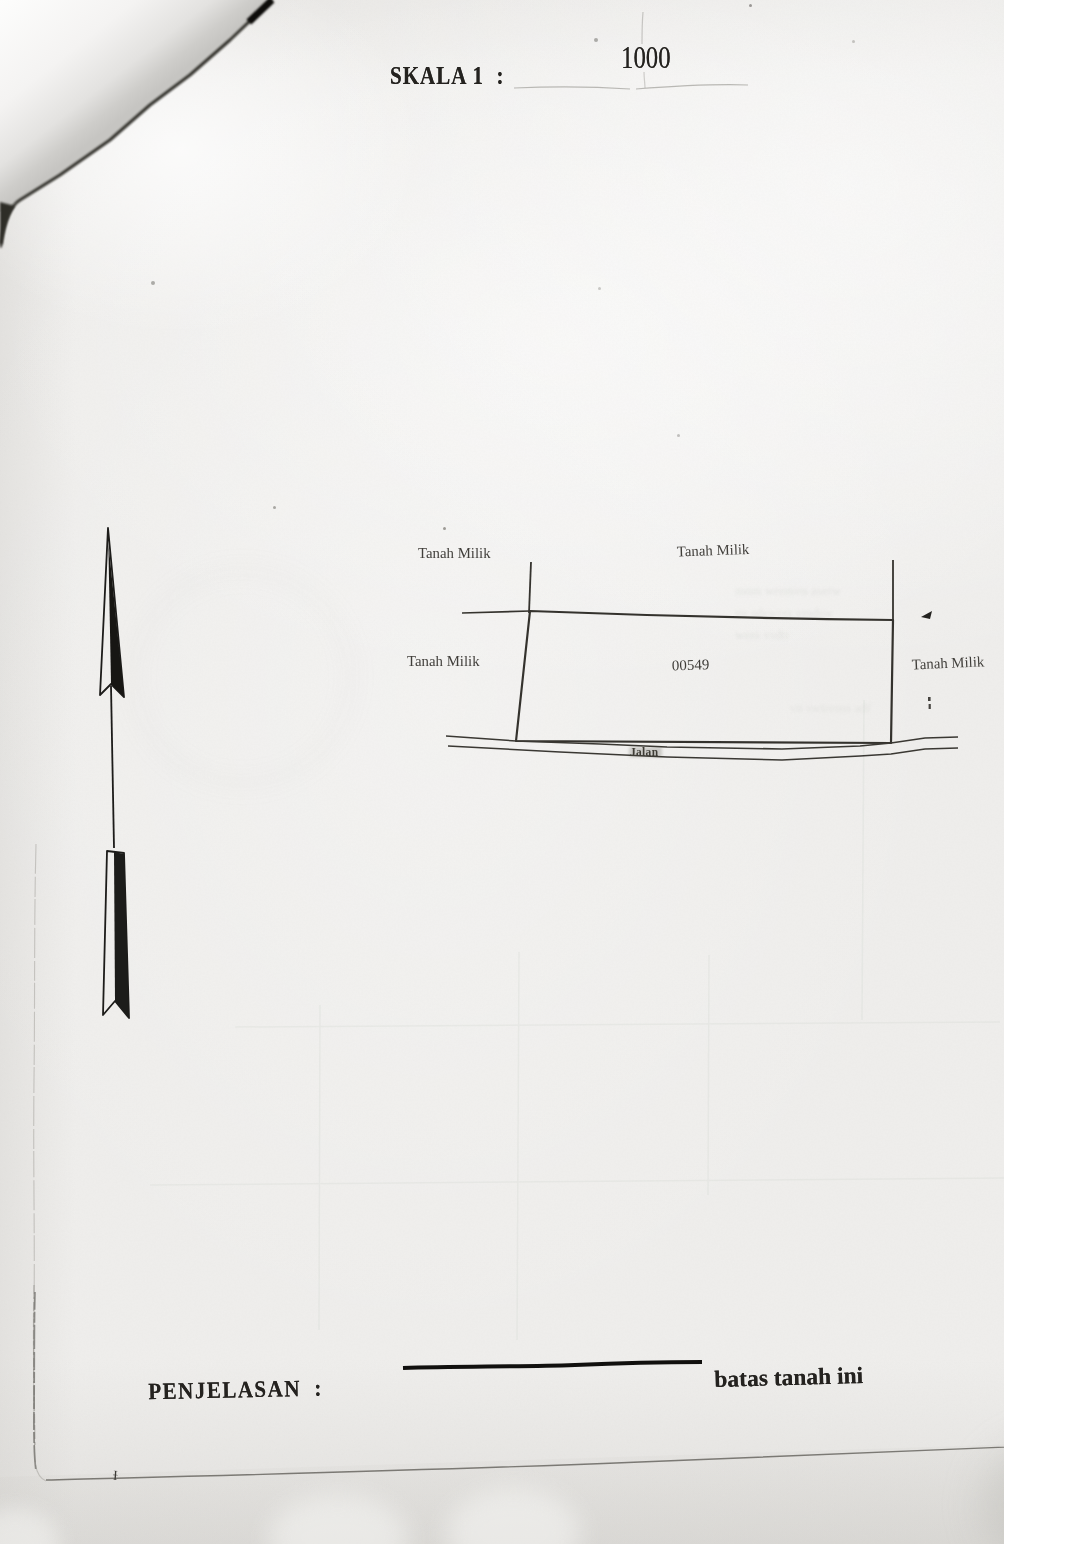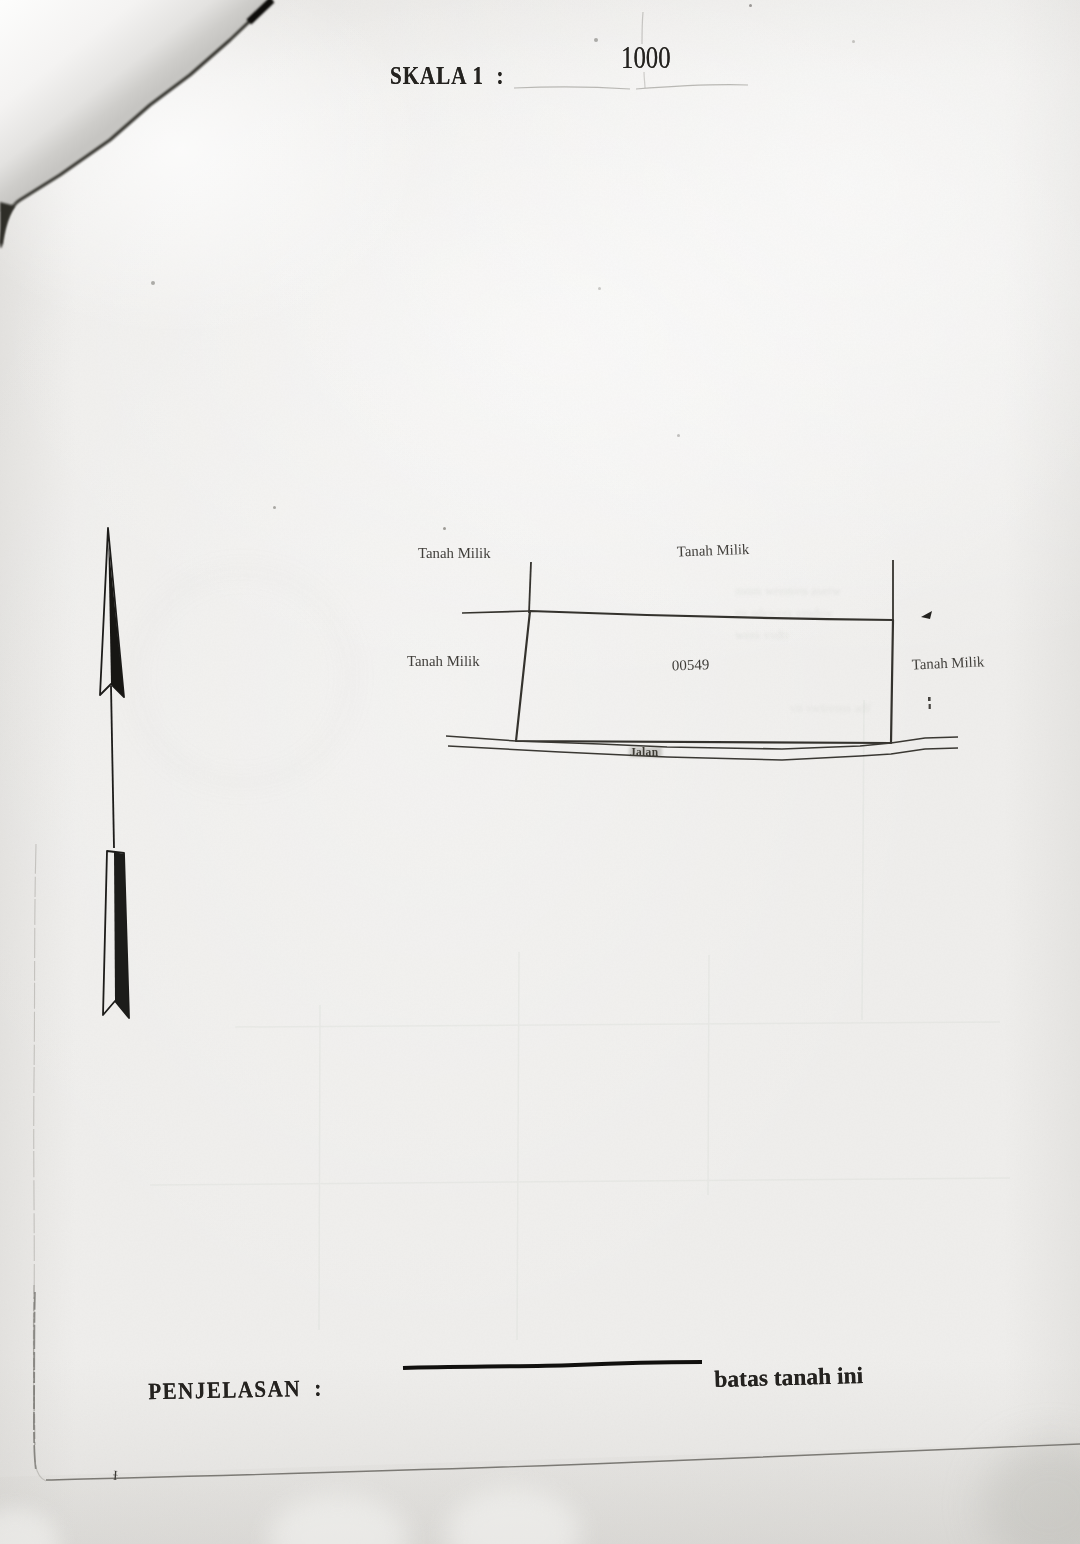--- a/index.html
+++ b/index.html
@@ -1,17 +1,17 @@
 <!DOCTYPE html>
 <html><head>
 <meta charset="utf-8">
 <style>
   html,body{margin:0;padding:0;}
   body{width:1080px;height:1544px;overflow:hidden;font-family:"Liberation Serif",serif;-webkit-font-smoothing:antialiased;}
-  #page{position:absolute;left:0;top:0;width:1080px;height:1544px;overflow:hidden;
+  #page{position:absolute;left:0;top:0;width:1004px;height:1544px;overflow:hidden;
     background:#f0efed;}
   .abs{position:absolute;}
   .ink{color:#24221f;text-shadow:0 0 0.5px rgba(36,34,31,0.8);}
 </style>
 </head>
 <body>
 <div id="page">
 
   <div class="abs" style="left:0;top:0;width:1080px;height:1544px;
     background:

